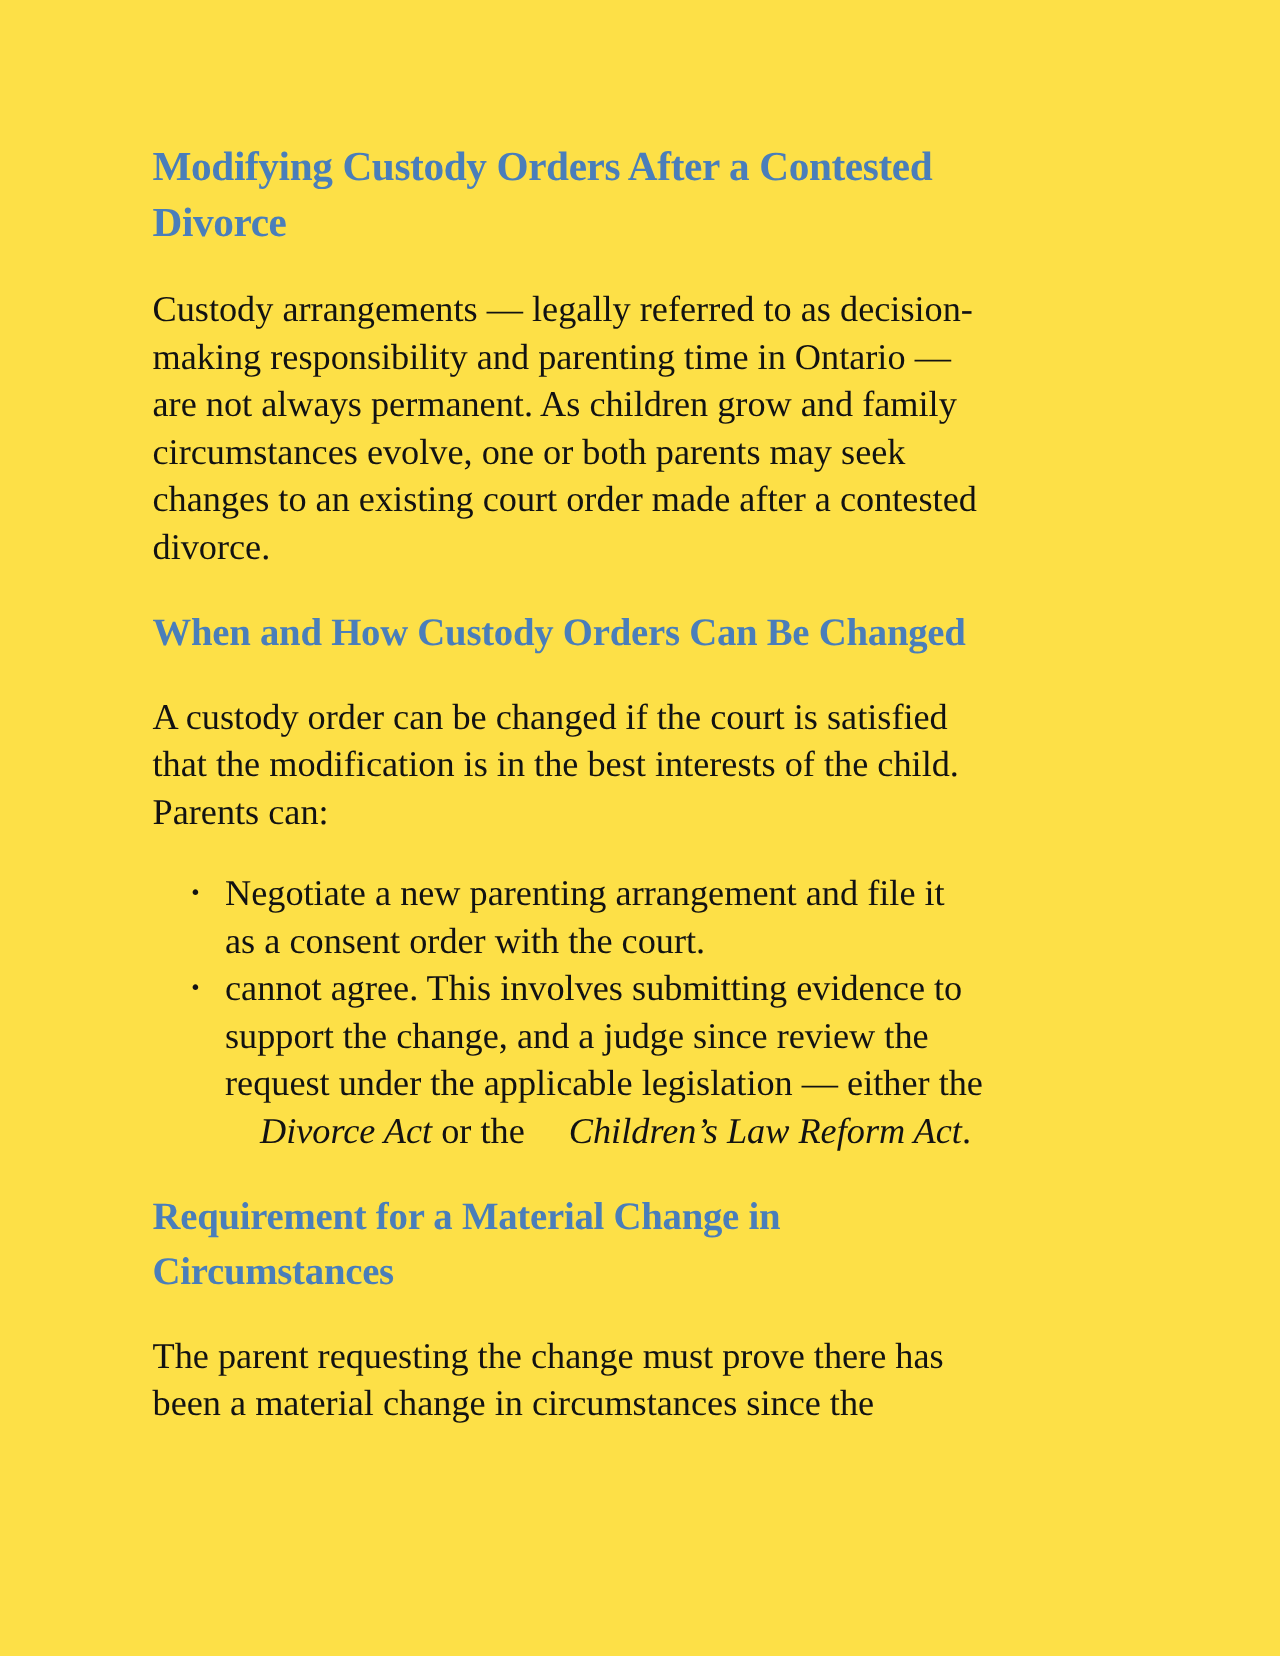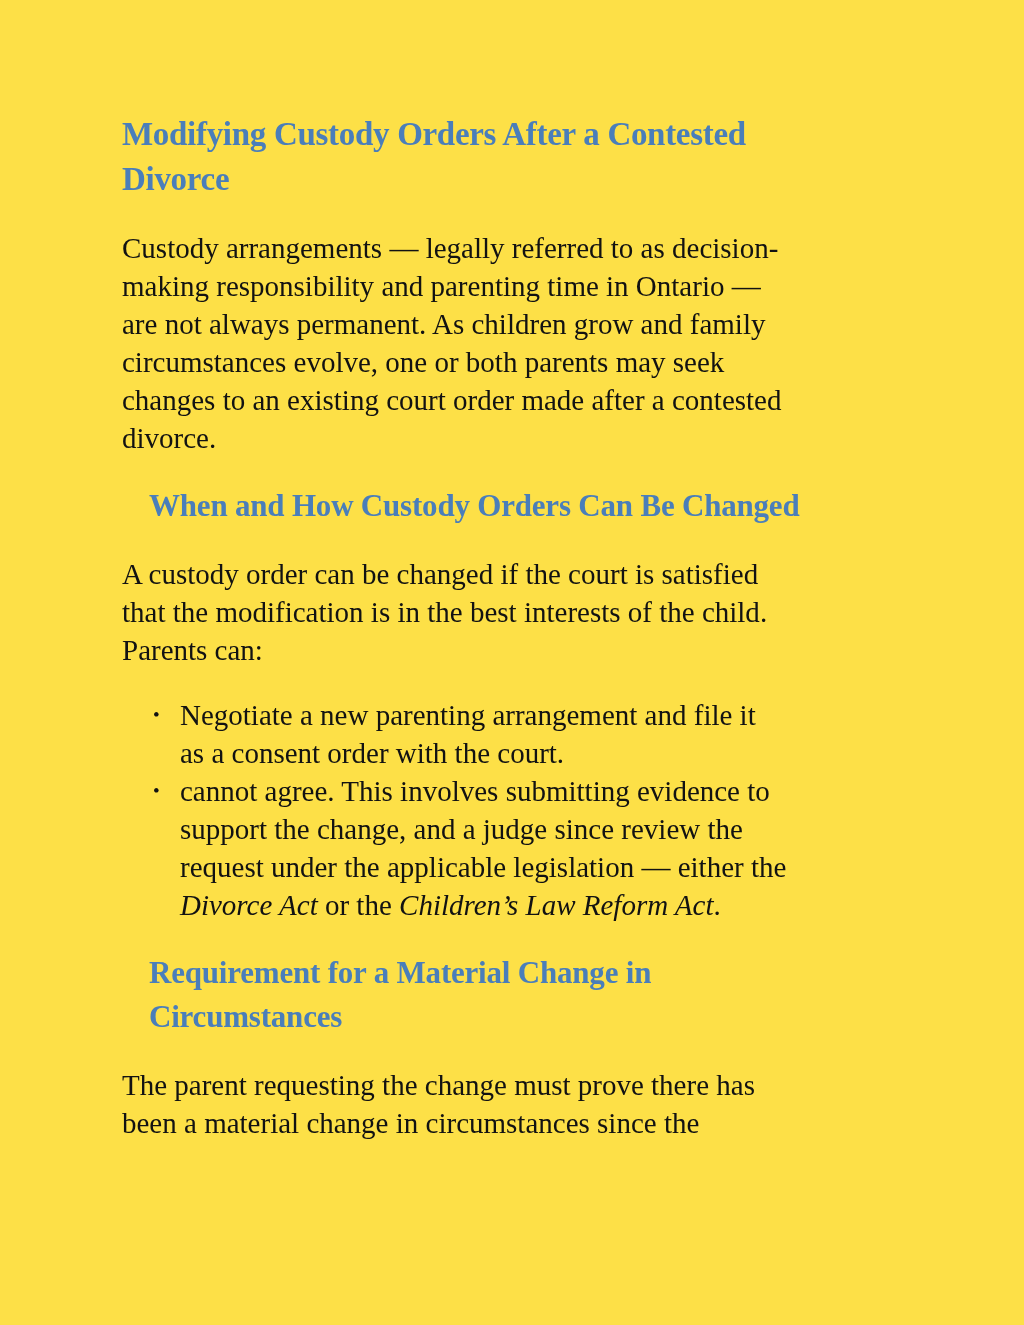--- a/index.html
+++ b/index.html
@@ -27,21 +27,20 @@
     font-weight: bold;
     letter-spacing: -0.3px;
     color: #4a7eba;
   }
   .heading {
     font-size: 31px;
     line-height: 44px;
     font-weight: bold;
     letter-spacing: -0.2px;
     color: #4a7eba;
-    margin-left: 27px;
   }
   .paragraph {
     font-size: 29px;
     line-height: 38px;
   }
   .bullet-list {
     list-style: none;
     margin: 0 0 27px 0;
     padding: 0;
     font-size: 29px;
@@ -53,21 +52,21 @@
   }
   .bullet-marker {
     position: absolute;
     left: 31px;
     top: 0;
     font-size: 19px;
     line-height: 38px;
     color: #121212;
   }
   .run.b { font-weight: normal; }
-  .run.i { font-style: italic; }
+  .run.i { font-style: italic; margin-left: 28px; }
 </style>
 </head>
 <body>
 
 <main class="page">
   <div id="doc">
       <div class="block title">
         <div class="line"><span class="run">Modifying Custody Orders After a Contested</span></div>
         <div class="line"><span class="run">Divorce</span></div>
       </div>

